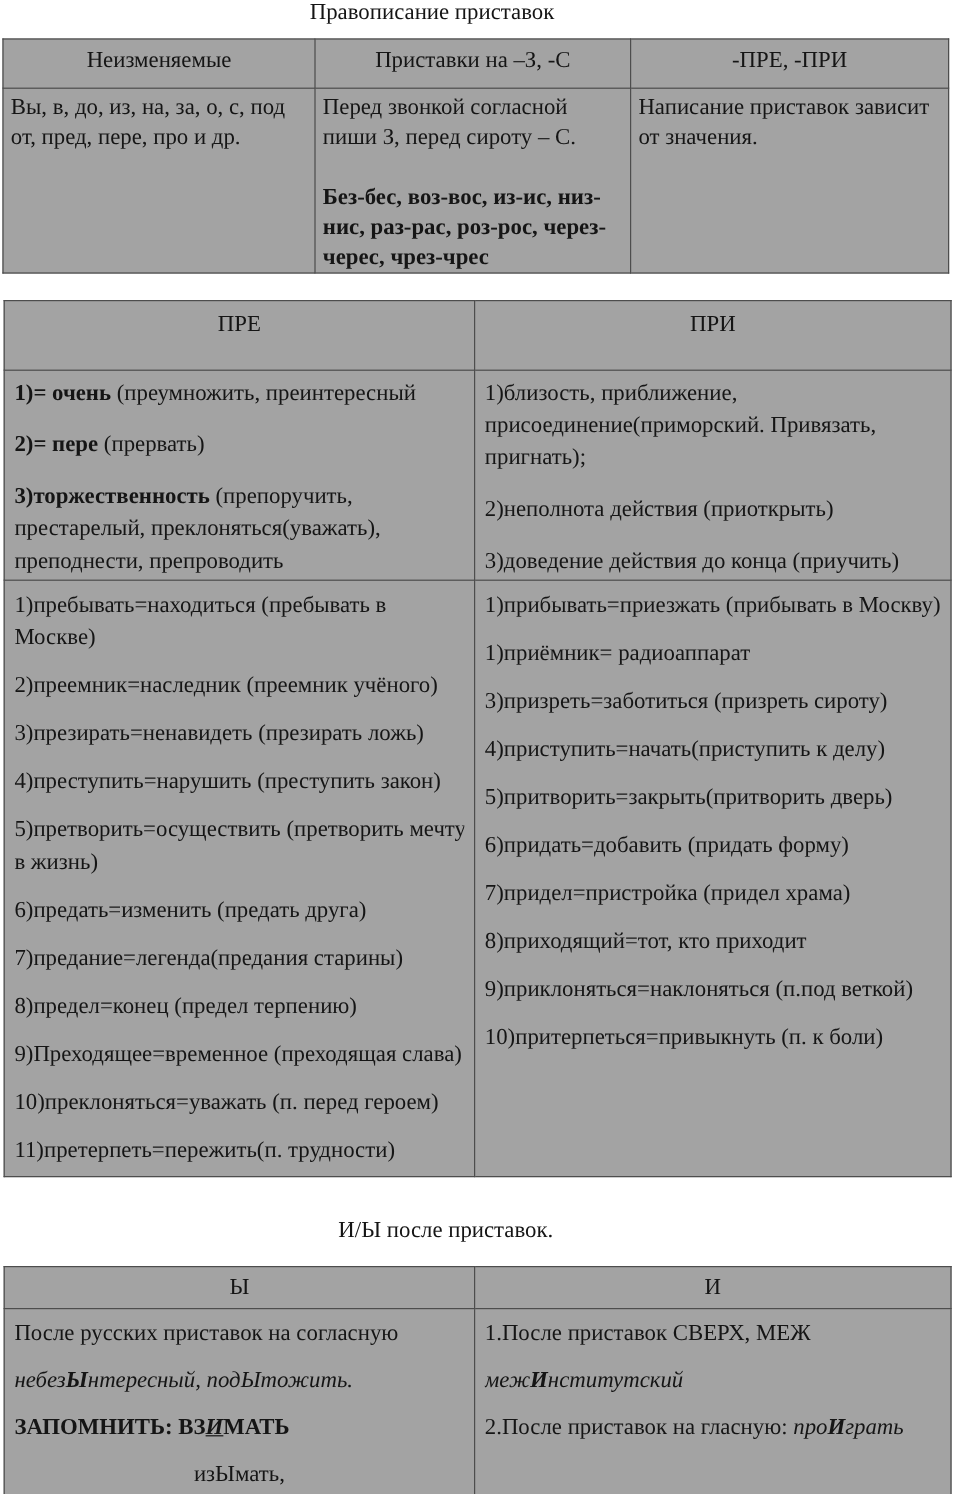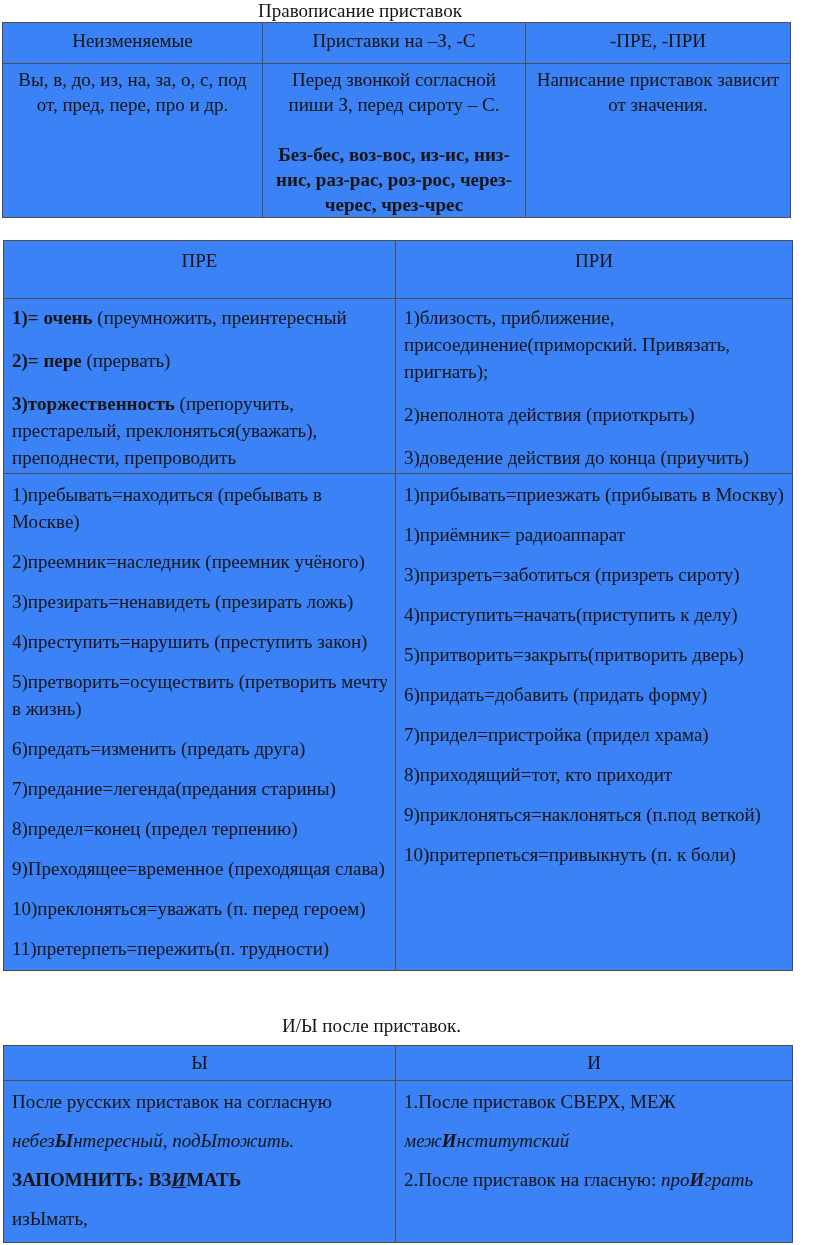--- a/index.html
+++ b/index.html
@@ -18,52 +18,53 @@
     text-align: center; line-height: 22px;
   }
   .sec-title {
     position: absolute; top: 1012px; left: 0; width: 743px;
     text-align: center; line-height: 27px;
   }
   table {
     position: absolute;
     border-collapse: collapse;
     table-layout: fixed;
-    background: #3b82f6;
+    background: #a3a3a3;
+    margin-top: 10px;
   }
   th, td {
     border: 1px solid #4d4d4d;
     vertical-align: top;
     font-weight: normal;
     overflow: hidden;
   }
   th { text-align: center; }
 
   
   .t1 { left: 2px; top: 22px; width: 788px; }
   .t1 th { height: 41px; padding-top: 5px; line-height: 25px; }
-  .t1 td { height: 152px; padding: 3px 6px 0 6px; line-height: 25px; text-align: center; }
+  .t1 td { height: 152px; padding: 3px 6px 0 6px; line-height: 25px; }
   .t1 .para + .para { margin-top: 25px; }
 
   
   .t2 { left: 3px; top: 240px; width: 789px; }
   .t2 th { line-height: 27px; }
   .t2 .hrow th { height: 58px; padding-top: 6px; }
   .t2 .prepri td { height: 175px; padding: 5px 8px 0 8px; line-height: 27px; }
   .t2 .prepri .para + .para { margin-top: 16px; }
   .t2 .homtitle th { height: 40px; padding-top: 7px; }
   .t2 .hombody td { height: 497px; padding: 7px 8px 0 8px; line-height: 27px; }
   .t2 .hombody .para + .para { margin-top: 13px; }
 
   
   .t3 { left: 3px; top: 1045px; width: 789px; }
   .t3 th { height: 35px; padding-top: 3px; line-height: 27px; }
   .t3 td { height: 162px; padding: 7px 8px 0 8px; line-height: 27px; }
   .t3 .para + .para { margin-top: 12px; }
-  .t3 .ycell .para:nth-child(4) { text-align: left; }
+  .t3 .ycell .para:nth-child(4) { text-align: center; }
 
   .tline { white-space: nowrap; overflow: hidden; }
   .b { font-weight: bold; }
   .i { font-style: italic; }
   .u { text-decoration: underline; }
 </style>
 </head>
 <body>
 
 <div class="doc-title">Правописание приставок</div>

